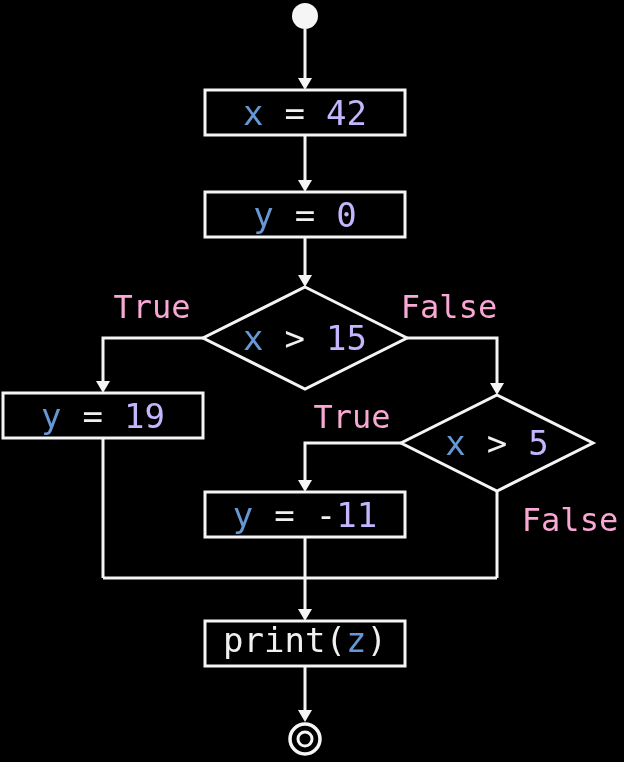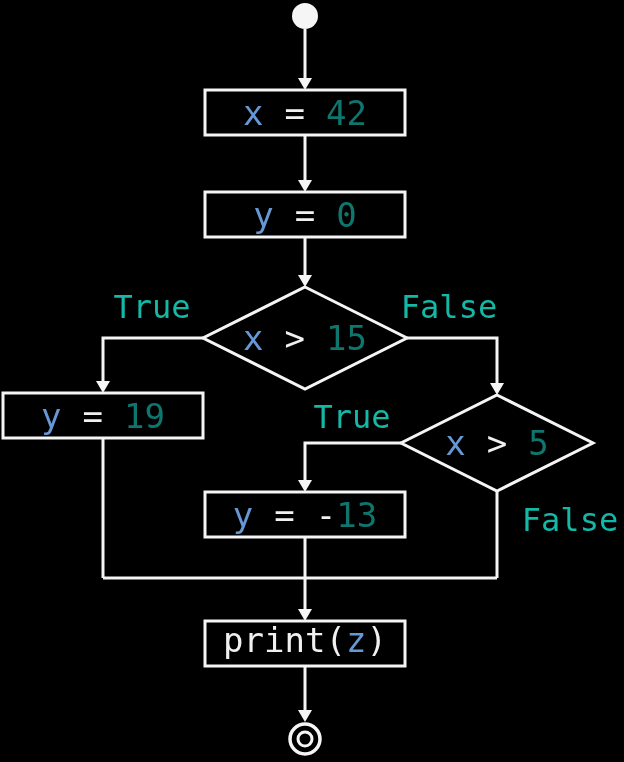--- a/index.html
+++ b/index.html
@@ -22,28 +22,28 @@
     display:flex;
     gap:0.62em;
     align-items:center;
     justify-content:center;
     font-size:34px;
     line-height:1;
     white-space:pre;
   }
   .cluster{display:flex;gap:0;align-items:center;}
   .tok-var{color:#6598d5;}
-  .tok-num{color:#0f766e;}
+  .tok-num{color:#c4b5fd;}
   .tok-op{color:#f0f0f0;}
   .tok-fn{color:#f0f0f0;}
 
   .branch-label{
     position:absolute;
     transform:translate(-50%,-50%);
-    color:#14b8a6;
+    color:#f9a8d4;
     font-size:32px;
     line-height:1;
     white-space:pre;
   }
 </style>
 </head>
 <body>
 
 <div class="stage">
 
@@ -114,21 +114,21 @@
     <span class="tok-var">x</span>
     <span class="tok-op">&gt;</span>
     <span class="tok-num">5</span>
   </div>
 
   <div class="code" style="left:205px;top:492px;width:200px;height:45px;">
     <span class="tok-var">y</span>
     <span class="tok-op">=</span>
     <span class="cluster">
       <span class="tok-op">-</span>
-      <span class="tok-num">13</span>
+      <span class="tok-num">11</span>
     </span>
   </div>
 
   <div class="code" style="left:205px;top:621px;width:200px;height:38px;">
     <span class="cluster">
       <span class="tok-fn">print</span>
       <span class="tok-op">(</span>
       <span class="tok-var">z</span>
       <span class="tok-op">)</span>
     </span>

